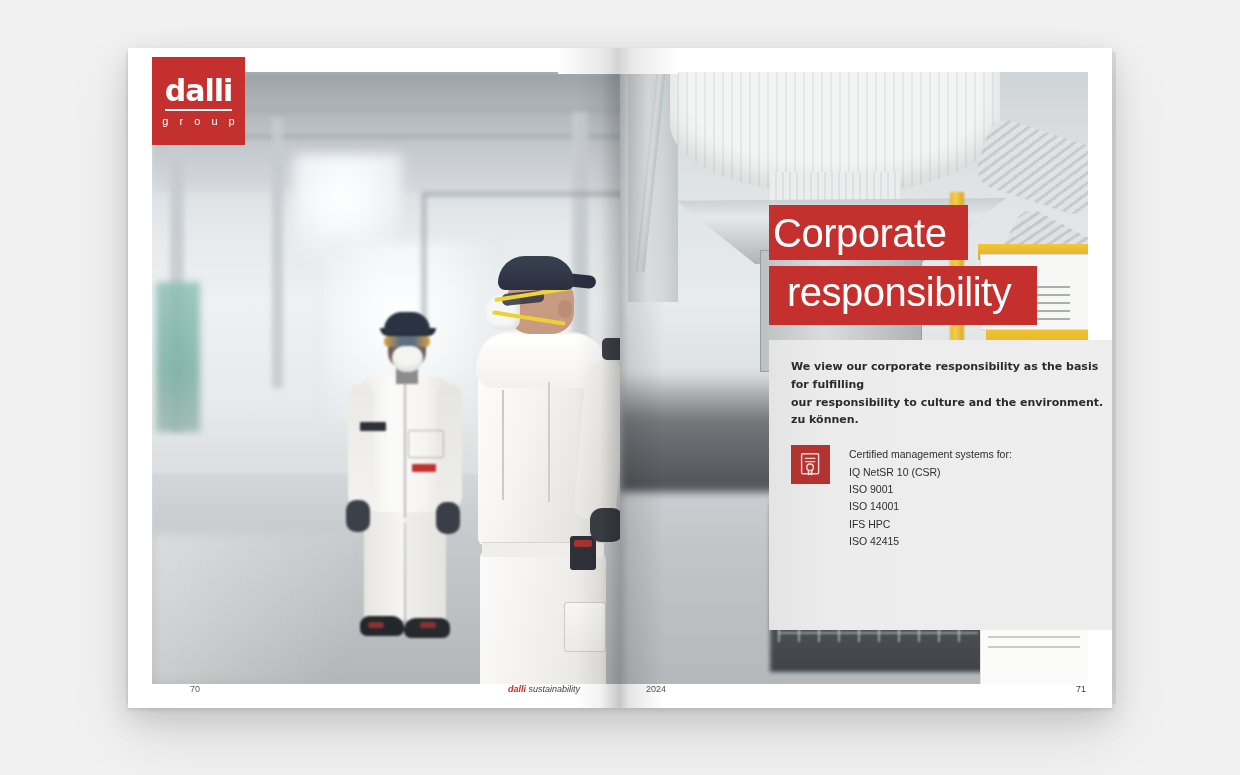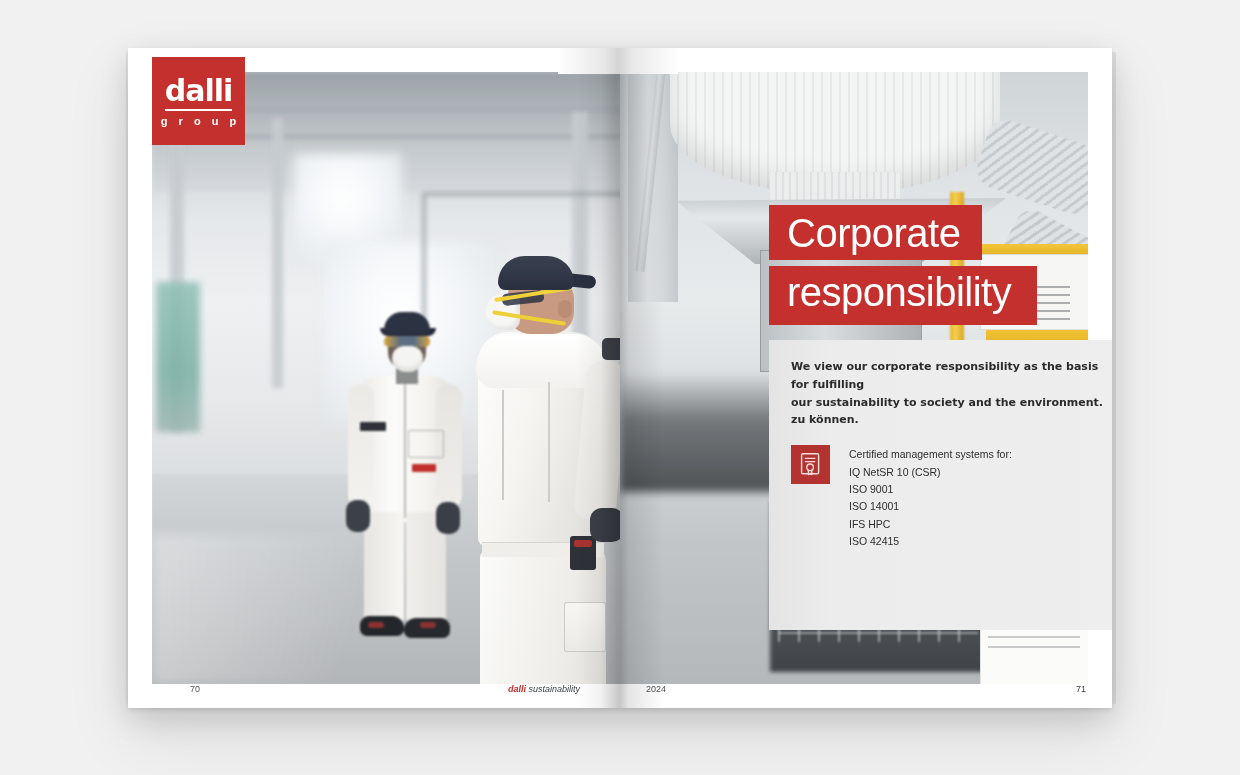--- a/index.html
+++ b/index.html
@@ -344,29 +344,28 @@
     padding-bottom: 3px;
     border-bottom: 2px solid #ffffff;
   }
   #logo .sub {
     font-family: "Liberation Sans", sans-serif;
     font-size: 11px;
     color: #ffffff;
     letter-spacing: 4px;
     margin-top: 4px;
     padding-left: 4px;
-    font-weight: bold;
   }
 
   
   .headline { position: absolute; z-index: 5; }
   #headline-1 {
     left: 149px; top: 157px;
     background: #c4302d;
-    padding: 8px 22px 6px 18px;
+    padding: 8px 22px 6px 4px;
   }
   #headline-2 {
     left: 149px; top: 218px;
     background: #c4302d;
     padding: 6px 26px 12px 18px;
   }
   .headline span {
     font-family: "Liberation Sans", sans-serif;
     font-weight: normal;
     font-size: 40px;
@@ -556,21 +555,21 @@
         <span>Corporate</span>
       </div>
       <div class="headline" id="headline-2">
         <span>responsibility</span>
       </div>
 
       <div id="panel">
 
         <p class="intro">
           <span>We view our corporate responsibility as the basis for fulfilling</span><br>
-          <span>our sustainability to society and the environment.</span><br>
+          <span>our responsibility to culture and the environment.</span><br>
           <span>zu können.</span>
         </p>
 
         <div class="feature">
           <div class="ico">
             <svg width="23" height="25" viewBox="0 0 23 25" fill="none" stroke="#f2dcda" stroke-width="1.4" stroke-linecap="round" stroke-linejoin="round">
               <rect x="2.6" y="1.8" width="17" height="20" rx="1.2"></rect>
               <line x1="6.4" y1="6.4" x2="15.8" y2="6.4"></line>
               <line x1="6.4" y1="9.6" x2="15.8" y2="9.6"></line>
               <circle cx="11.1" cy="15.3" r="3.3"></circle>

